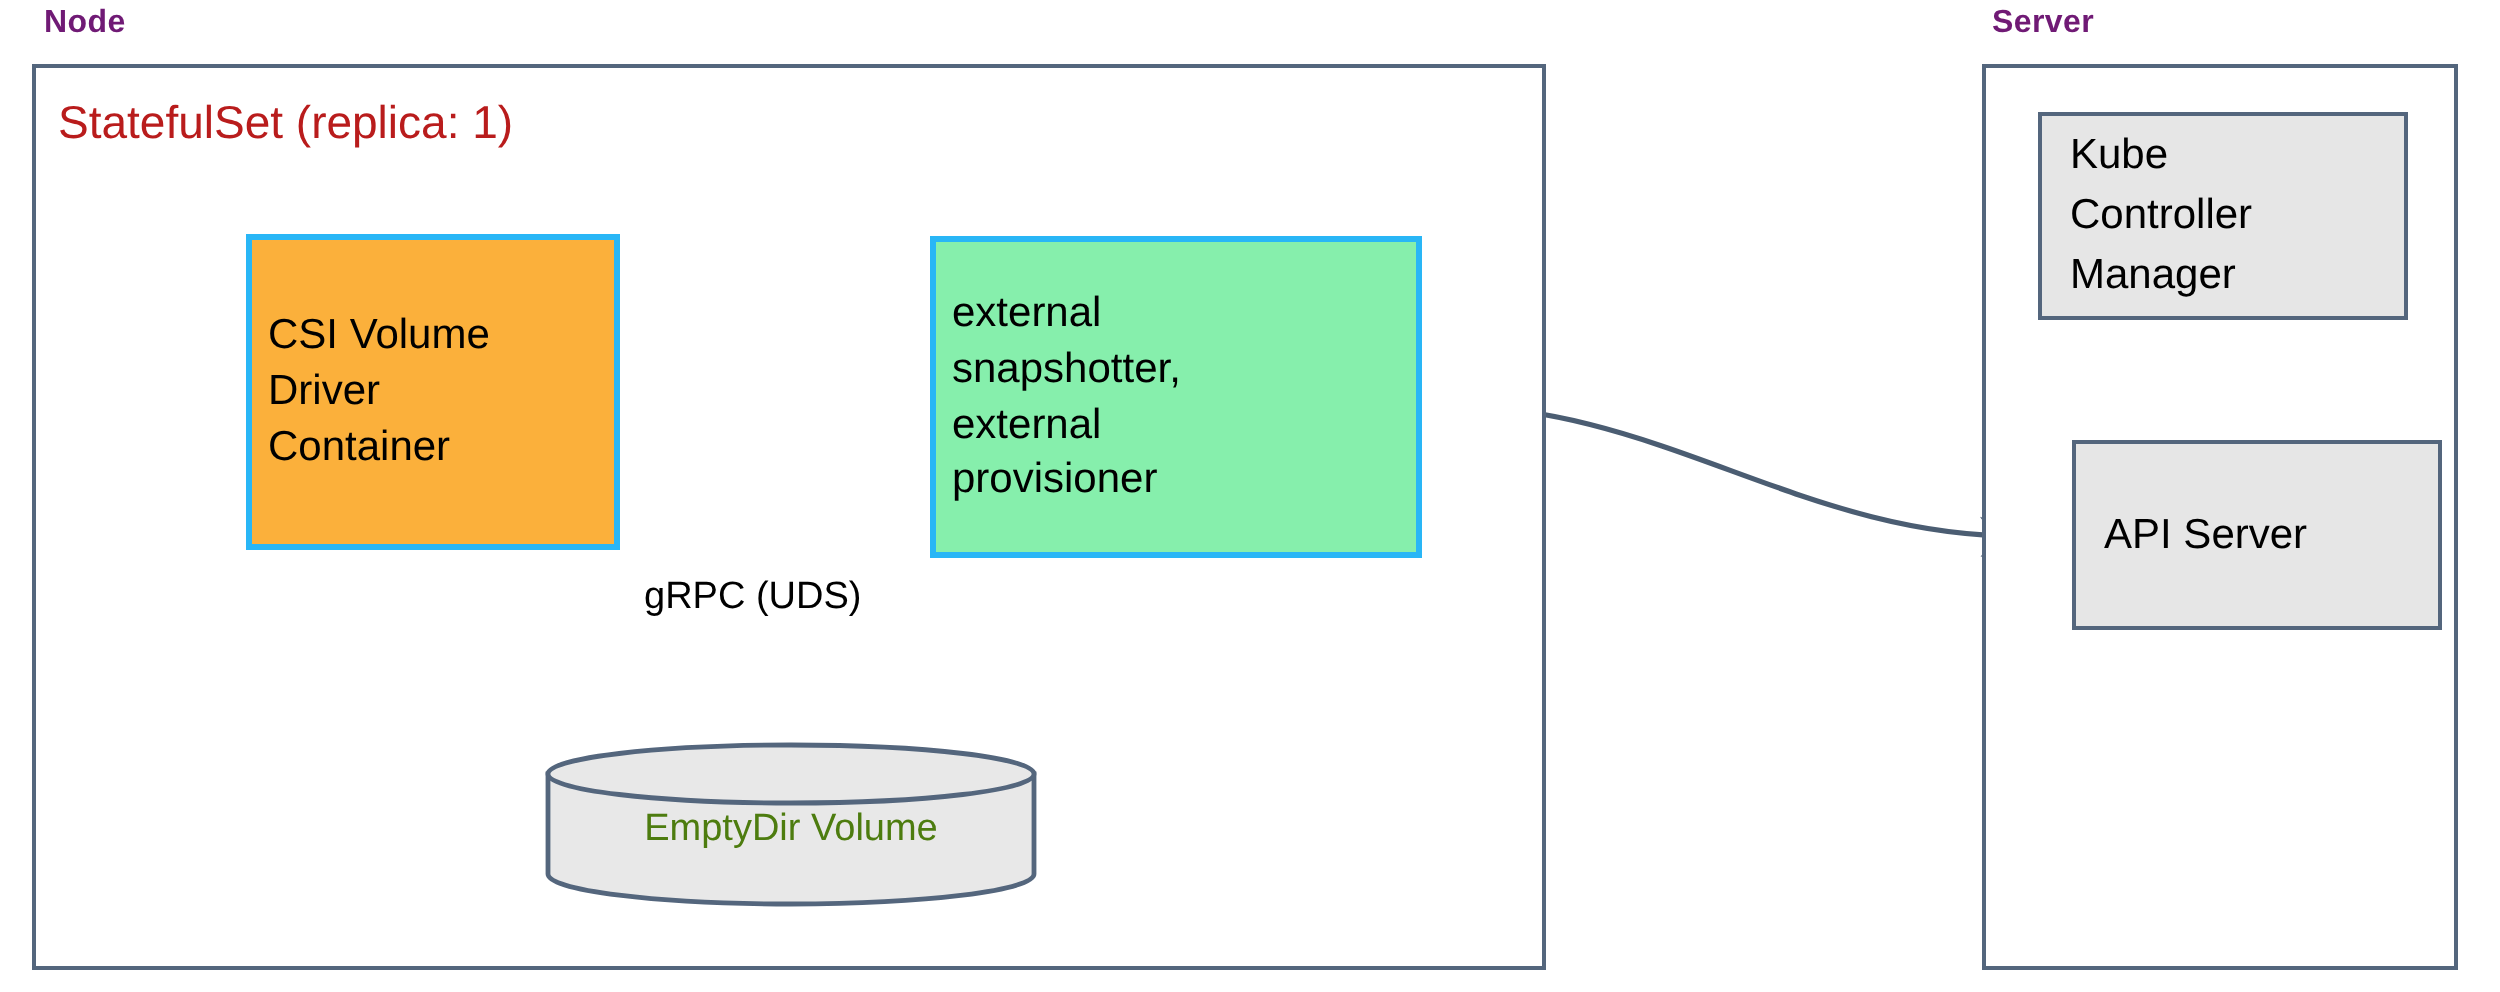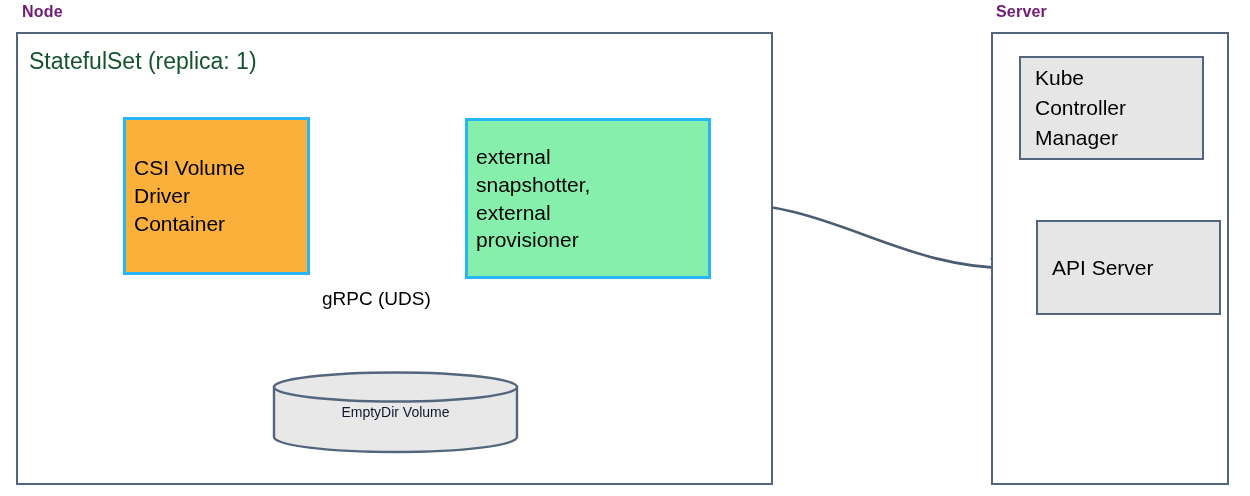--- a/index.html
+++ b/index.html
@@ -29,21 +29,21 @@
   }
   .zone-box {
     position: absolute;
     background: #ffffff;
     border: 2px solid #54667d;
     box-sizing: border-box;
   }
   .zone-title {
     position: absolute;
     font-size: 23px;
-    color: #14532d;
+    color: #b91c1c;
     white-space: nowrap;
   }
   .node-box {
     position: absolute;
     box-sizing: border-box;
     display: flex;
     align-items: center;
     justify-content: flex-start;
   }
   .node-box .node-text {
@@ -76,22 +76,22 @@
   .cyl-wrap svg {
     position: absolute;
     left: 0;
     top: 0;
     overflow: visible;
   }
   .cyl-label {
     position: absolute;
     width: 100%;
     text-align: center;
-    font-size: 14px;
-    color: #0f172a;
+    font-size: 19px;
+    color: #4d7c0f;
     white-space: nowrap;
   }
   .edge-label {
     position: absolute;
     font-size: 19px;
     color: #000000;
     white-space: nowrap;
   }
   #arrows {
     position: absolute;

